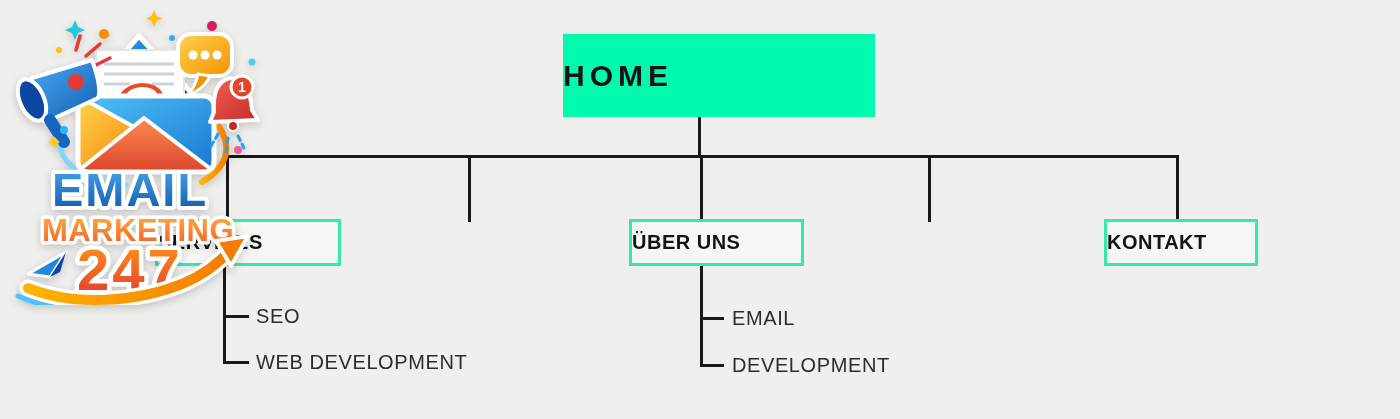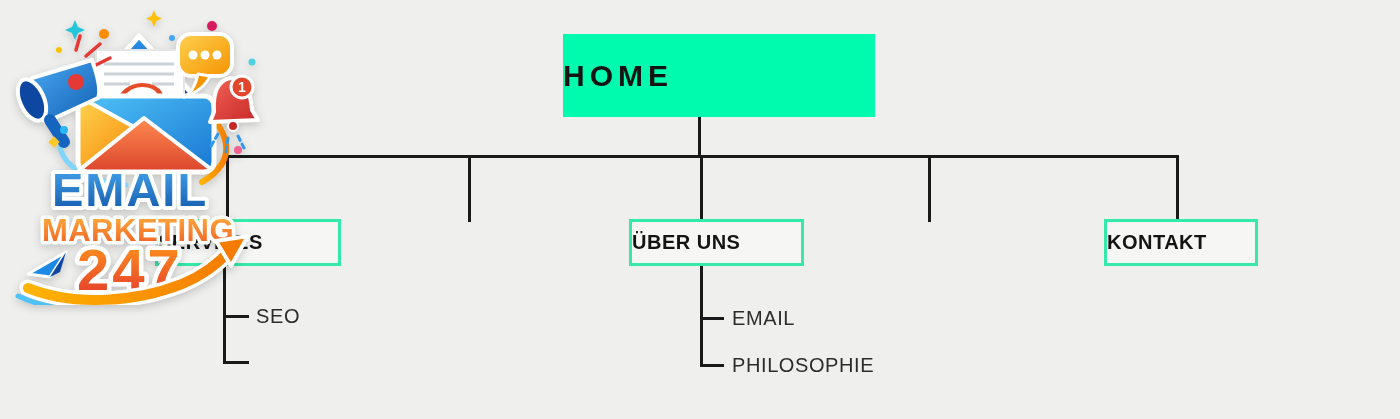--- a/index.html
+++ b/index.html
@@ -67,22 +67,23 @@
     <span>SERVICES</span>
   </div>
   <div class="node child" style="left:609px;top:219px;width:175px">
     <span>ÜBER UNS</span>
   </div>
   <div class="node child" style="left:1084px;top:219px;width:154px">
     <span>KONTAKT</span>
   </div>
 
   <div class="leaf" style="left:256px;top:305px">SEO</div>
+  <div class="leaf" style="left:256px;top:351px">WEB DEVELOPMENT</div>
   <div class="leaf" style="left:732px;top:307px">EMAIL</div>
-  <div class="leaf" style="left:732px;top:354px">PHILOSOPHIE</div>
+  <div class="leaf" style="left:732px;top:354px">DEVELOPMENT</div>
 
   <svg class="logo" viewBox="0 0 272 305">
     <defs>
       <linearGradient id="gBlueTxt" x1="0" y1="0" x2="0" y2="1">
           <stop offset="0" stop-color="#4aa9f0"></stop>
           <stop offset="1" stop-color="#0f55a8"></stop>
         </linearGradient>
       <linearGradient id="gOrnTxt" x1="0" y1="0" x2="0" y2="1">
           <stop offset="0" stop-color="#ffb23e"></stop>
           <stop offset="1" stop-color="#f05a22"></stop>

